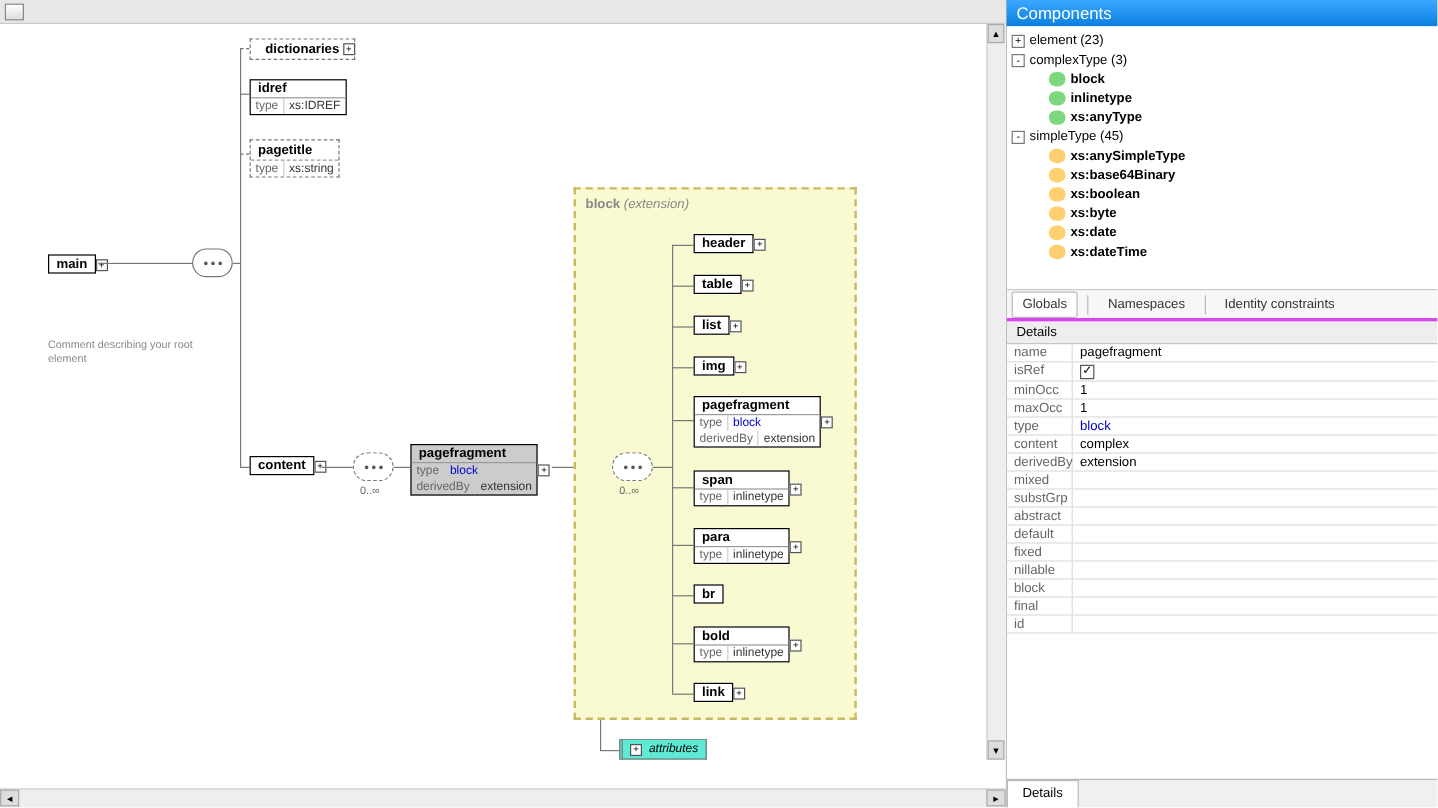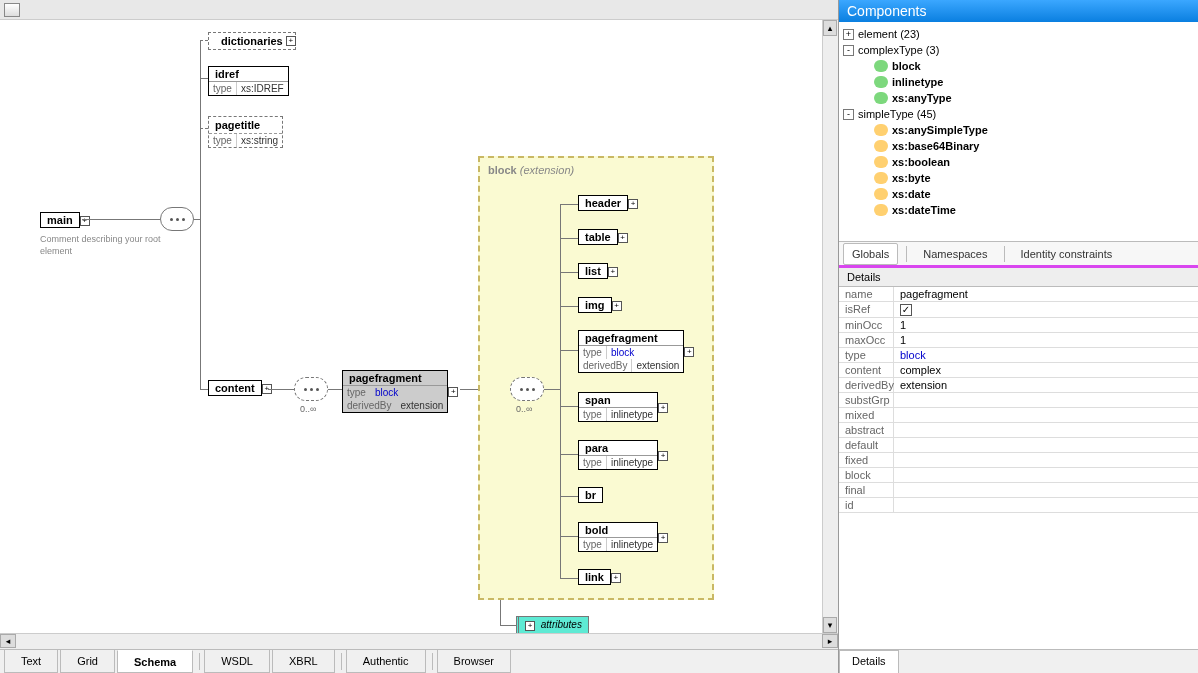--- a/index.html
+++ b/index.html
@@ -48,21 +48,21 @@
 .seq-dots { display: flex; gap: 3px; }
 .seq-dots span { width: 3px; height: 3px; background: #555; border-radius: 50%; }
 .seq-label { position: absolute; font-size: 9px; color: #666; }
 
 
 .block-container { position: absolute; border: 2px dashed #c9b864; background: #fafad2; }
 .block-label { padding: 6px 8px; color: #888; font-size: 11px; }
 .block-label .ext { font-style: italic; }
 
 
-.main-caption { position: absolute; font-size: 9px; color: #888; max-width: 130px; line-height: 1.3; }
+.main-caption { position: absolute; font-size: 9px; color: #888; max-width: 130px; line-height: 1.3; margin-top: 48px; }
 
 
 .bottom-tabs { height: 24px; background: #f0f0f0; border-top: 1px solid #bbb; display: flex; align-items: stretch; padding-left: 4px; }
 .btab { padding: 4px 16px; border: 1px solid #bbb; border-top: none; background: #f0f0f0; font-size: 11px; cursor: pointer; margin-right: 2px; display: flex; align-items: center; }
 .btab.active { background: #fff; font-weight: bold; border-top: 1px solid #fff; }
 .btab.sep { border: none; width: 1px; background: #bbb; padding: 0; margin: 3px 4px; }
 
 
 .hscroll { height: 16px; background: #eee; border-top: 1px solid #ccc; position: relative; }
 .hscroll-arrow { position: absolute; width: 16px; height: 14px; background: #ddd; border: 1px solid #aaa; top: 0; display: flex; align-items: center; justify-content: center; font-size: 9px; }
@@ -302,32 +302,20 @@
     <div class="vscroll">
       <div class="vscroll-arrow" style="position:absolute; top:0;">▴</div>
       <div class="vscroll-arrow" style="position:absolute; bottom:0;">▾</div>
     </div>
 
     <div class="hscroll">
       <div class="hscroll-arrow" style="left:0;">◂</div>
       <div class="hscroll-arrow" style="right:0;">▸</div>
     </div>
 
-    <div class="bottom-tabs">
-      <div class="btab">Text</div>
-      <div class="btab">Grid</div>
-      <div class="btab active">Schema</div>
-      <div class="btab sep"></div>
-      <div class="btab">WSDL</div>
-      <div class="btab">XBRL</div>
-      <div class="btab sep"></div>
-      <div class="btab">Authentic</div>
-      <div class="btab sep"></div>
-      <div class="btab">Browser</div>
-    </div>
   </div>
 
   <div class="side-panel">
     <div class="components-header">Components</div>
     <div class="components-tree" id="components-tree">
         <div class="tree-row">
           <span class="tree-toggle">+</span>
           <span class="tree-label">element (23)</span>
         </div>
         <div class="tree-row">
@@ -426,37 +414,41 @@
         </div>
         <div class="drow">
           <div class="dkey">content</div>
           <div class="dval">complex</div>
         </div>
         <div class="drow">
           <div class="dkey">derivedBy</div>
           <div class="dval">extension</div>
         </div>
         <div class="drow">
+          <div class="dkey">mixed</div>
+          <div class="dval"></div>
+        </div>
+        <div class="drow">
           <div class="dkey">substGrp</div>
           <div class="dval"></div>
         </div>
         <div class="drow">
-          <div class="dkey">mixed</div>
-          <div class="dval"></div>
-        </div>
-        <div class="drow">
           <div class="dkey">abstract</div>
           <div class="dval"></div>
         </div>
         <div class="drow">
           <div class="dkey">default</div>
           <div class="dval"></div>
         </div>
         <div class="drow">
           <div class="dkey">fixed</div>
+          <div class="dval"></div>
+        </div>
+        <div class="drow">
+          <div class="dkey">nillable</div>
           <div class="dval"></div>
         </div>
         <div class="drow">
           <div class="dkey">block</div>
           <div class="dval"></div>
         </div>
         <div class="drow">
           <div class="dkey">final</div>
           <div class="dval"></div>
         </div>

